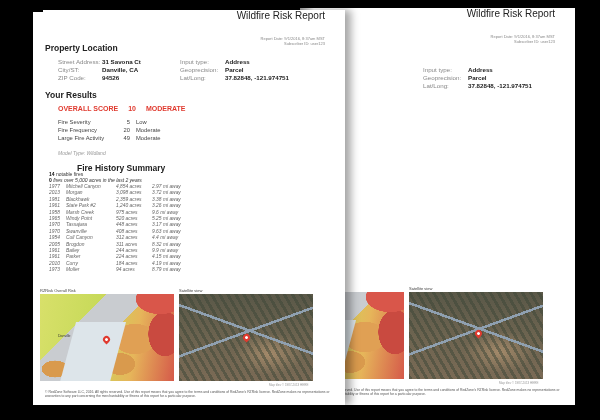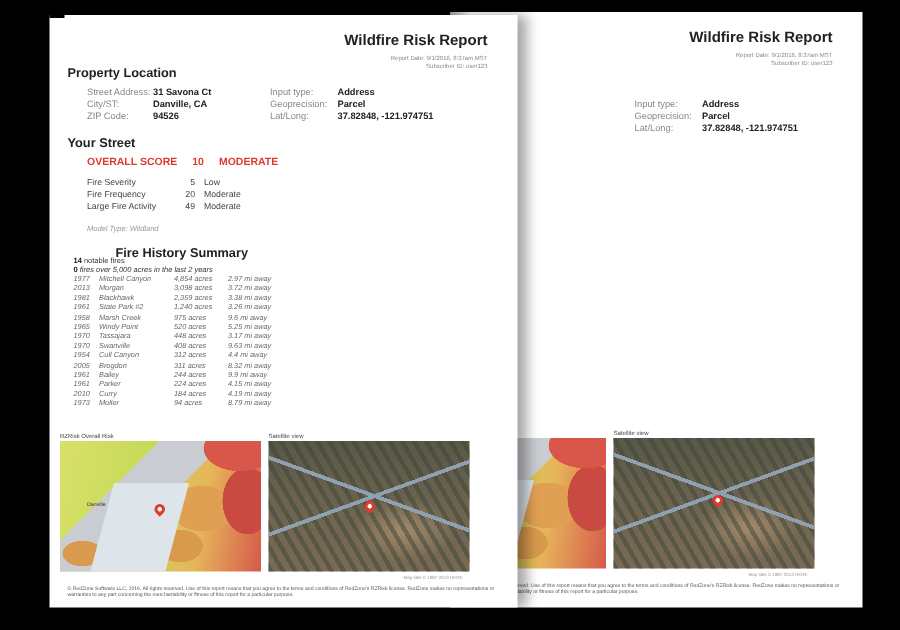--- a/index.html
+++ b/index.html
@@ -13,21 +13,21 @@
   .page-front { left: 33px; top: 10px; width: 312px; height: 395px;
     box-shadow: 6px 0 8px rgba(0,0,0,0.35); }
   .front-notch { position:absolute; left:33px; top:10px; width:10px; height:2px; background:#000; }
 
   .inner { position: absolute; left: 0; top: 0; width: 312px; height: 395px; }
 
   .logo { position:absolute; left:12px; top:14px; font-size:15px; font-weight:bold; color:#e03a2f; letter-spacing:0.5px; }
   .logo .o { display:inline-block; width:12px; height:12px; border-radius:50%; border:2.5px solid #e03a2f; vertical-align:-1px; position:relative; }
   .logo .o::after { content:""; position:absolute; left:2px; top:2px; width:3px; height:3px; border-radius:50%; background:#e03a2f; }
 
-  .report-title { position:absolute; right:20px; top:12px; font-size:10px; font-weight:bold; color:#222; text-align:left; }
+  .report-title { position:absolute; right:20px; top:0; font-size:10px; font-weight:normal; color:#222; text-align:left; }
   .report-meta { position:absolute; right:20px; top:26px; font-size:4px; color:#888; text-align:right; line-height:5px; }
 
   .h2 { position:absolute; left:12px; font-size:8.5px; font-weight:bold; color:#222;text-align:center; }
 
   .kv { position:absolute; font-size:6.2px; line-height:8px; }
   .kv .row { display:flex; }
   .kv .k { color:#888; }
   .kv .v { color:#222; font-weight:bold; }
 
   .score-line { position:absolute; left:25px; top:95px; font-size:7px; font-weight:bold; color:#e03a2f; display:flex; gap:10px; }
@@ -145,21 +145,21 @@
       <div class="row">
           <span class="k" style="width:45px">Geoprecision:</span>
           <span class="v">Parcel</span>
         </div>
       <div class="row">
           <span class="k" style="width:45px">Lat/Long:</span>
           <span class="v">37.82848, -121.974751</span>
         </div>
     </div>
 
-    <div class="h2" style="top:80px;">Your Street</div>
+    <div class="h2" style="top:80px;">Your Results</div>
     <div class="score-line">
       <span>OVERALL SCORE</span>
       <span>10</span>
       <span>MODERATE</span>
     </div>
     <div class="score-rows">
       <div class="row">
           <span class="lbl">Fire Severity</span>
           <span class="num">5</span>
           <span>Low</span>

